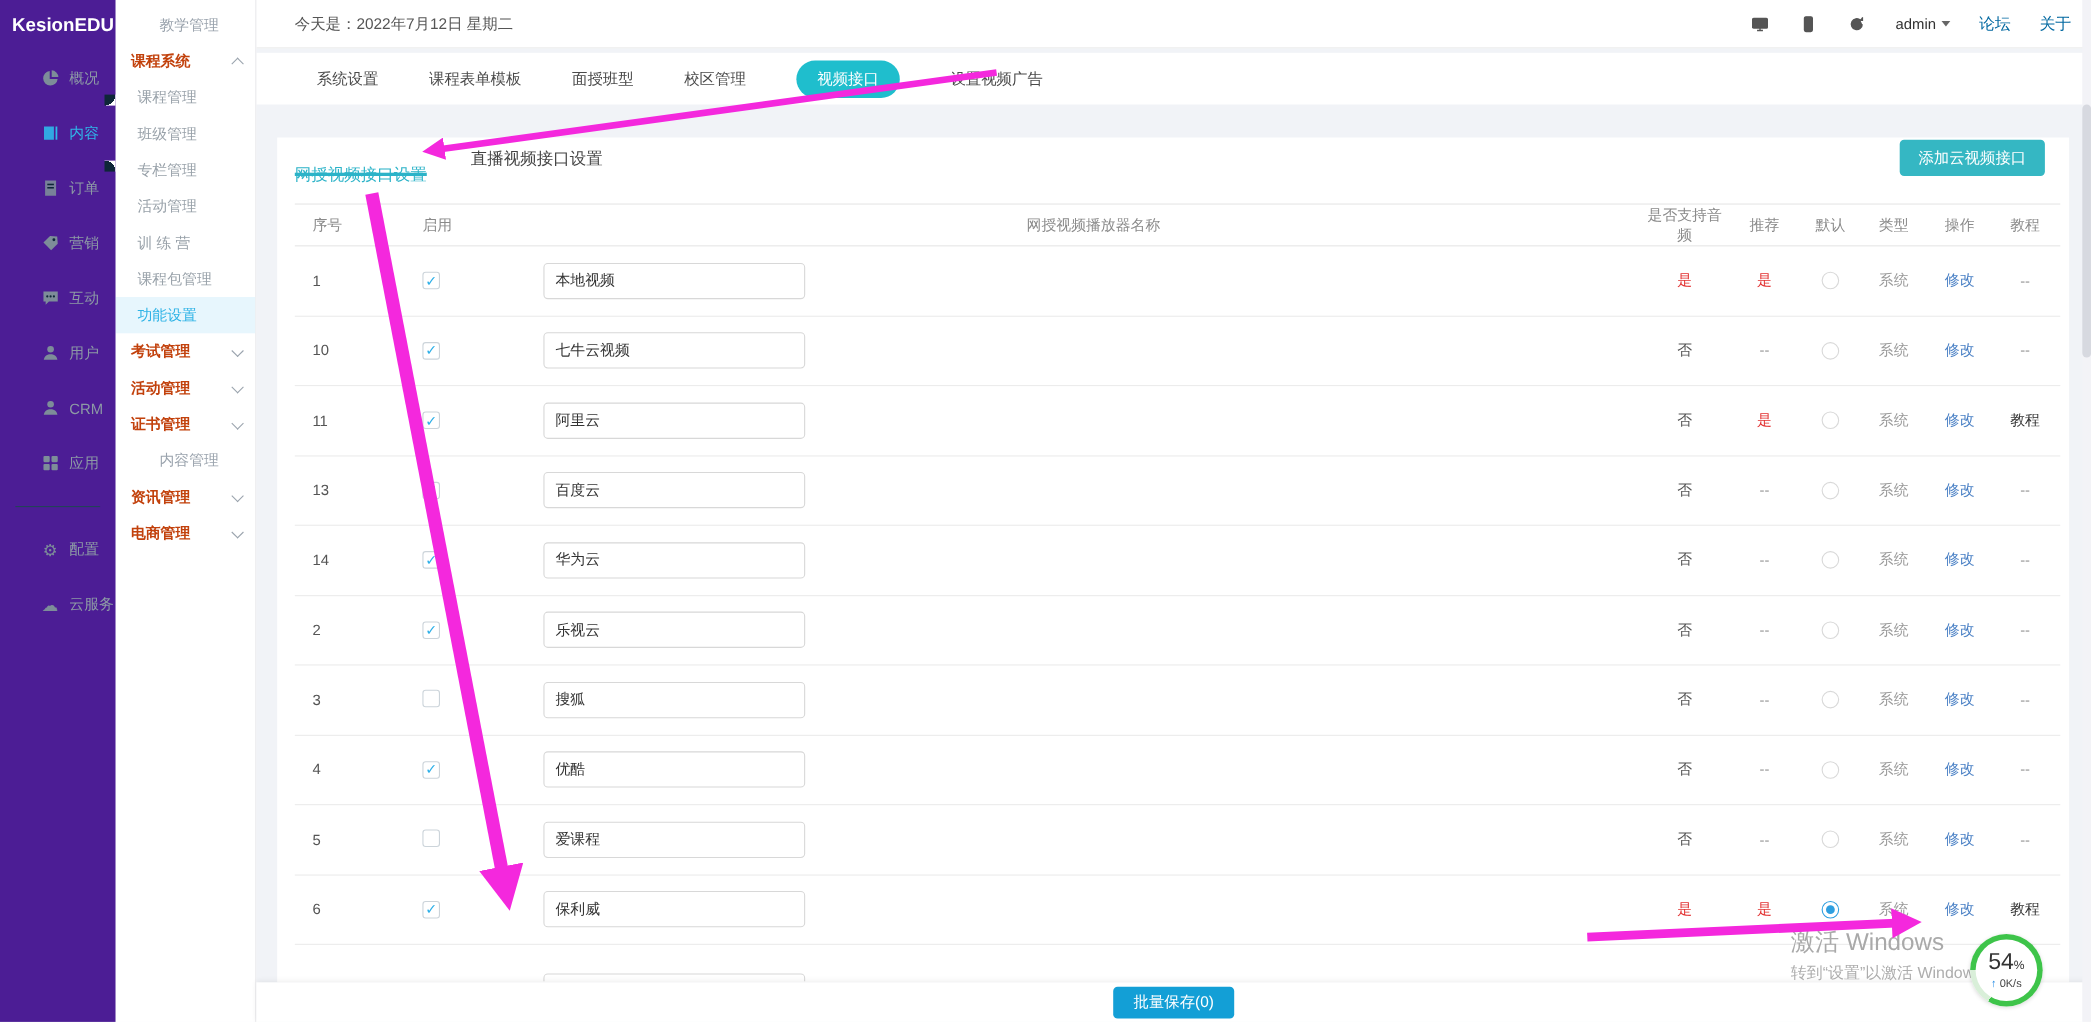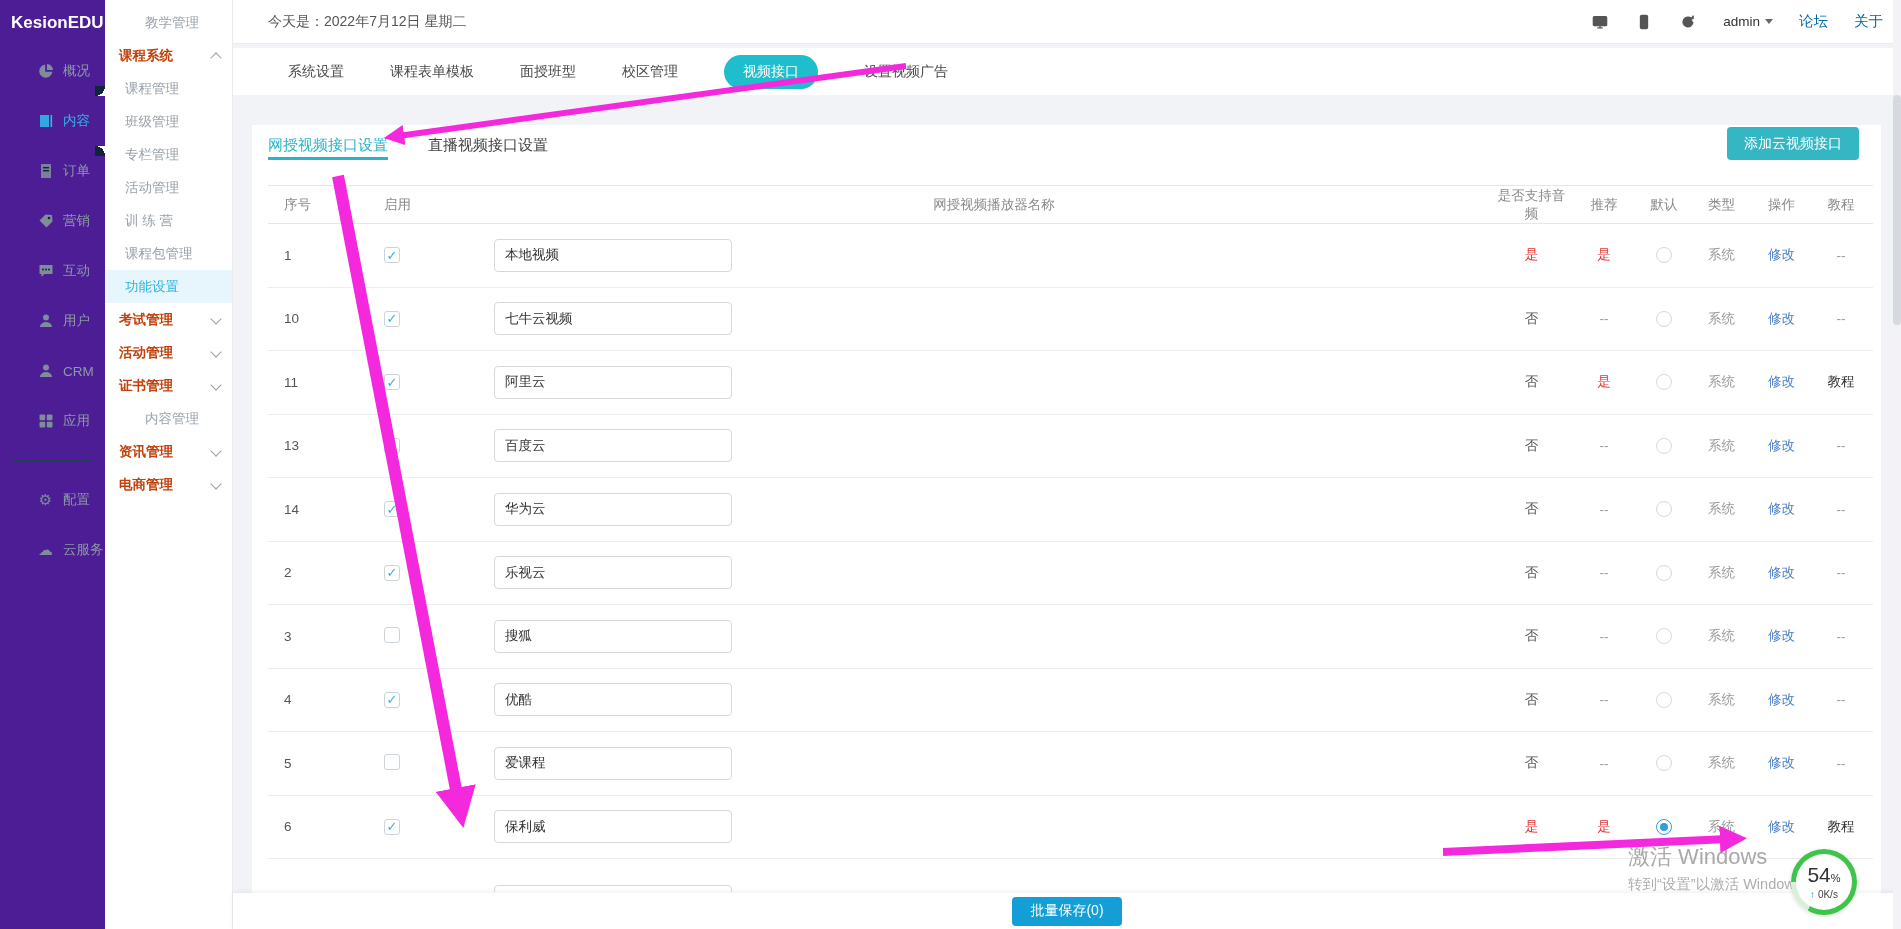--- a/index.html
+++ b/index.html
@@ -43,21 +43,21 @@
   .top-link { color:#0369a1; font-size:14.5px; cursor:pointer; }
 
   .tabbar { height:47px; background:#fff; margin-top:4px; display:flex; align-items:center; gap:46px; padding-left:55px; }
   .tab { color:#4a4a4a; font-size:14px; cursor:pointer; white-space:nowrap; }
   .tab.pill { background:#1fbecd; color:#fff; padding:8px 19px; border-radius:17px; }
 
   
   .card { background:#fff; margin:30px 20px 36px 19px; flex:1; position:relative; overflow:hidden; padding:0 8px 0 16px; }
   .subtabs { padding:8px 0 0 0; height:35px; display:flex; gap:40px; position:relative; }
   .subtab { font-size:15px; line-height:24px; cursor:pointer; color:#444; }
-  .subtab.active { color:#2cb3c8; border-bottom:3px solid #2cb3c8; padding-bottom:0; }
+  .subtab.active { color:#2cb3c8; border-bottom:3px solid #2cb3c8; padding-bottom:0;margin-top:15px; }
   .add-btn { position:absolute; right:14px; top:2px; background:#35b7c3; color:#fff; border:none; border-radius:4px; font-size:14px; padding:0 17px; height:33px; cursor:pointer; font-family:inherit; }
 
   .vtable { margin-top:25px; }
   .thead, .trow { display:grid; grid-template-columns:100px 110px 1fr 75px 70px 50px 65px 55px 64px; align-items:center; padding-left:16px; }
   .thead { height:39px; border-top:1px solid #e6e6e6; border-bottom:1px solid #e6e6e6; color:#8a8a8a; font-size:13.5px; }
   .trow { height:63.5px; border-bottom:1px solid #ececec; font-size:13.5px; }
   .c-center { text-align:center; justify-self:stretch; }
   .rowno { color:#555; }
   .gray { color:#999; }
   .dim { color:#9a9a9a; }

